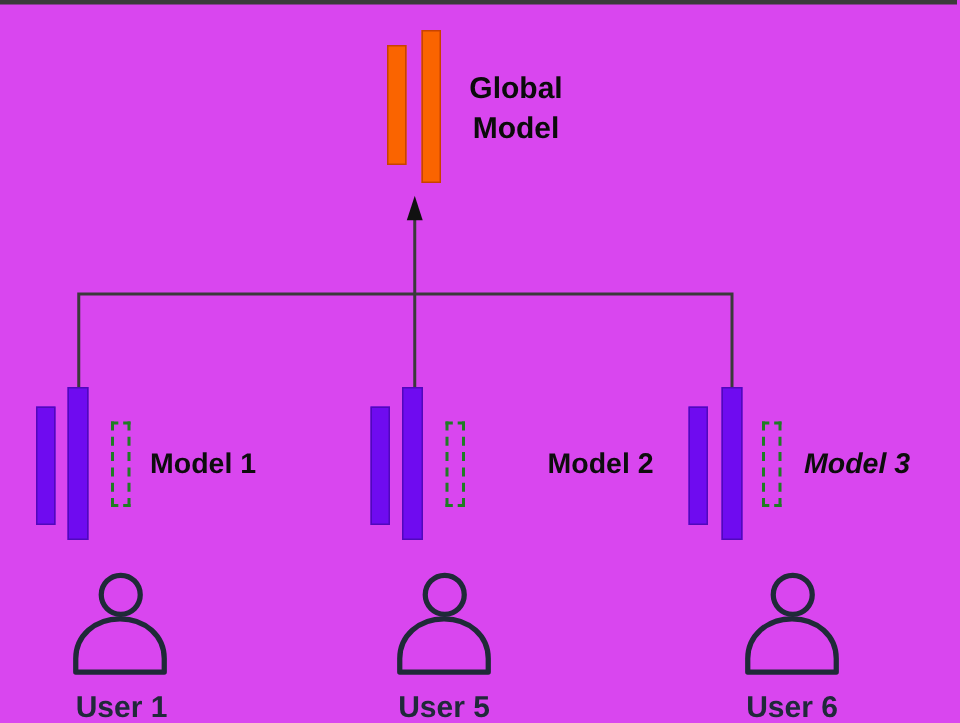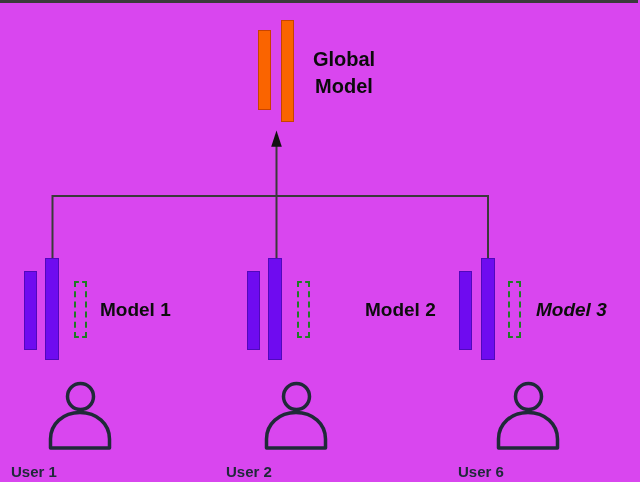--- a/index.html
+++ b/index.html
@@ -16,21 +16,21 @@
   
   .pbar{position:absolute;background:#6F0BF0;border:1px solid #5108BC;box-sizing:border-box;}
   .pbar.small{top:271px;width:13px;height:79px;}
   .pbar.large{top:258px;width:14px;height:102px;}
   
   .dbar{position:absolute;top:281px;width:13px;height:57px;border:2px dashed #1F7D24;box-sizing:border-box;background:transparent;}
   
   .model-label{position:absolute;top:300px;font-weight:bold;font-size:19px;line-height:20px;color:#0d0d0d;white-space:nowrap;text-align:right;}
   .global-label{position:absolute;left:294px;top:46px;width:100px;text-align:center;font-weight:bold;font-size:20px;line-height:27px;color:#0b0b0b;}
   .user-icon-box{position:absolute;top:377px;width:72px;height:76px;}
-  .user-label{position:absolute;top:462px;width:140px;text-align:left;font-weight:bold;font-size:15px;line-height:20px;color:#20293a;white-space:nowrap;}
+  .user-label{position:absolute;top:462px;width:140px;text-align:center;font-weight:bold;font-size:20px;line-height:20px;color:#20293a;white-space:nowrap;}
   
   .g1 .pbar.small{left:24px;}  .g1 .pbar.large{left:45px;}  .g1 .dbar{left:74px;}  .g1 .model-label{left:100px;}
   .g2 .pbar.small{left:247px;} .g2 .pbar.large{left:268px;} .g2 .dbar{left:297px;} .g2 .model-label{left:322px;margin-left:43px;}
   .g3 .pbar.small{left:459px;} .g3 .pbar.large{left:481px;} .g3 .dbar{left:508px;} .g3 .model-label{left:536px;font-style:italic;}
   .u1 .user-icon-box{left:44px;}  .u1 .user-label{left:11px;}
   .u2 .user-icon-box{left:260px;} .u2 .user-label{left:226px;}
   .u3 .user-icon-box{left:492px;} .u3 .user-label{left:458px;}
   .person{stroke:#1F2A38;stroke-width:3.5;fill:none;}
 </style>
 </head>
@@ -82,21 +82,21 @@
     <div class="user-label">User 1</div>
   </div>
 
   <div class="u2">
     <div class="user-icon-box">
       <svg width="72" height="76" viewBox="0 0 72 76">
         <circle class="person" cx="36.5" cy="19.5" r="13"></circle>
         <path class="person" stroke-linejoin="round" d="M6.5,71 V62 C6.5,47 19,35.5 36,35.5 C53,35.5 65.5,47 65.5,62 V71 Z"></path>
       </svg>
     </div>
-    <div class="user-label">User 2</div>
+    <div class="user-label">User 5</div>
   </div>
 
   <div class="u3">
     <div class="user-icon-box">
       <svg width="72" height="76" viewBox="0 0 72 76">
         <circle class="person" cx="36.5" cy="19.5" r="13"></circle>
         <path class="person" stroke-linejoin="round" d="M6.5,71 V62 C6.5,47 19,35.5 36,35.5 C53,35.5 65.5,47 65.5,62 V71 Z"></path>
       </svg>
     </div>
     <div class="user-label">User 6</div>

